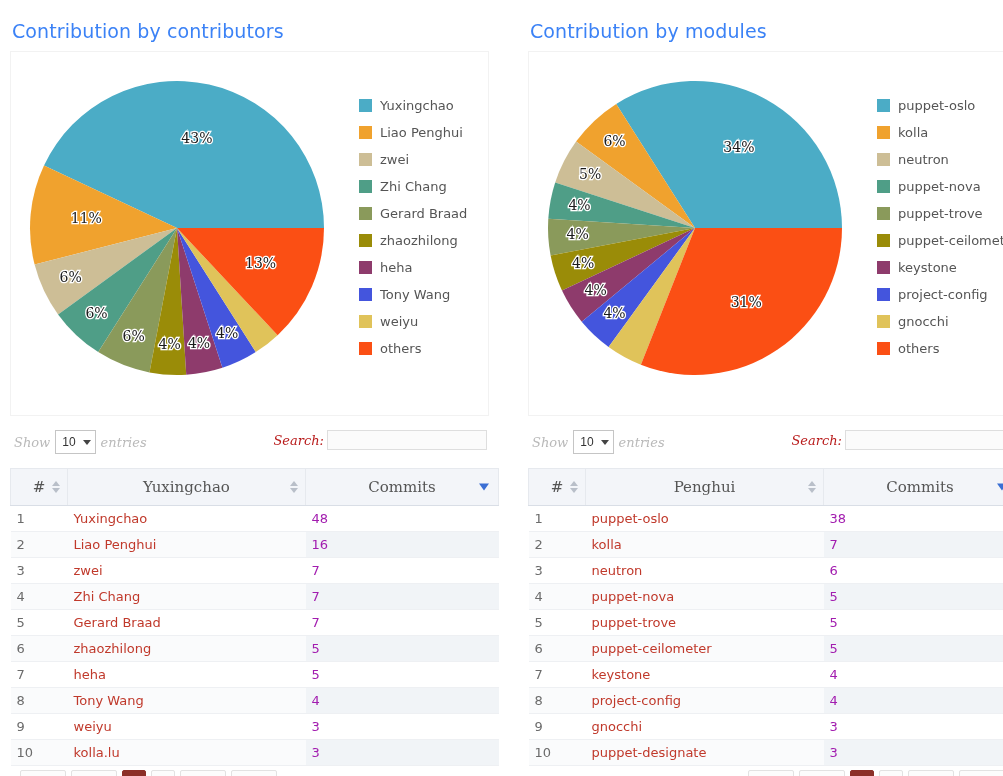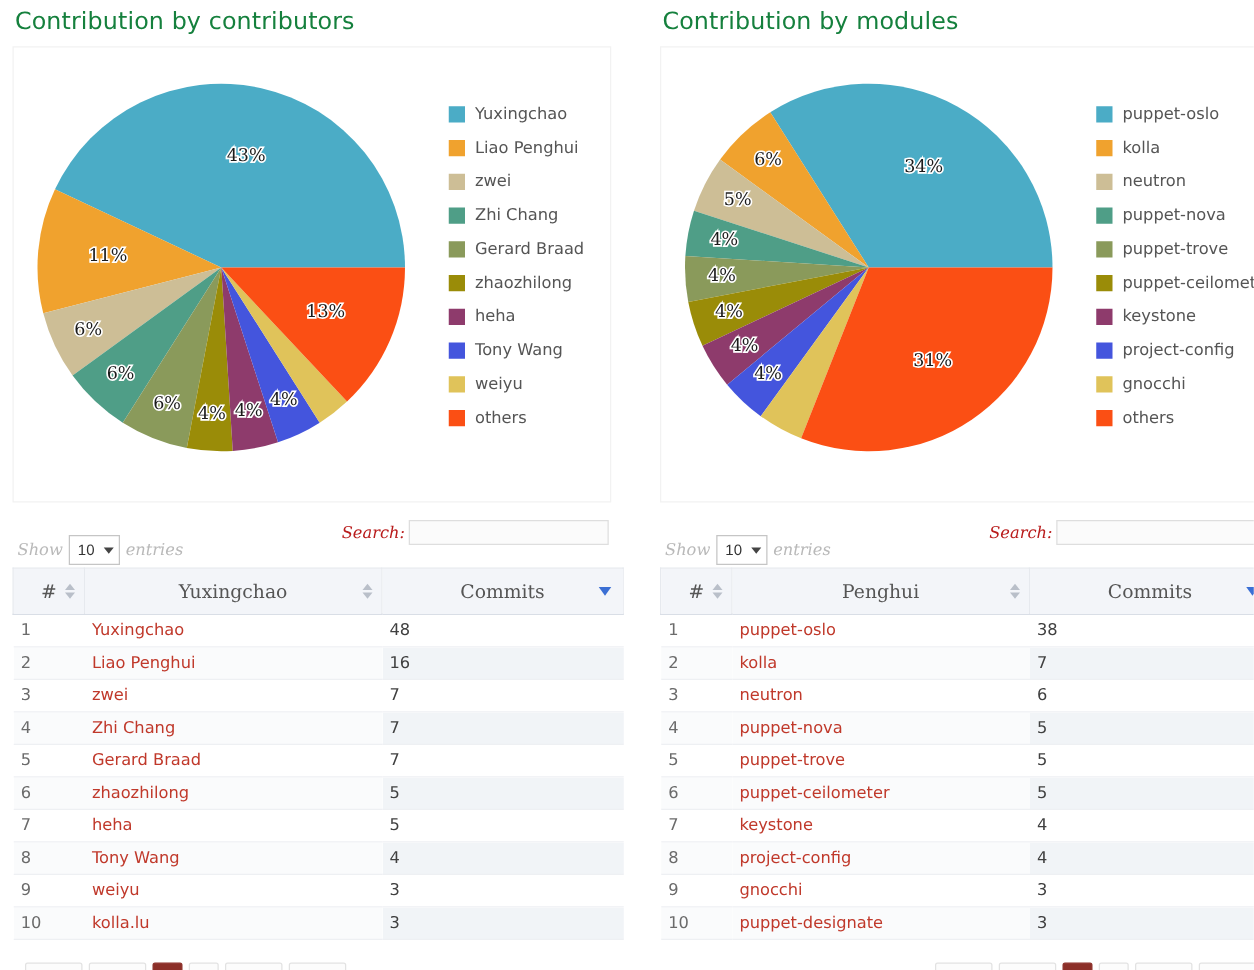--- a/index.html
+++ b/index.html
@@ -11,22 +11,22 @@
   }
   .page { position: relative; width: 1003px; height: 776px; }
 
   .panel { position: absolute; top: 0; width: 479px; }
   .panel-left  { left: 10px; }
   .panel-right { left: 528px; }
 
   .panel-title {
     font-family: "DejaVu Sans", sans-serif;
     font-size: 19px;
-    color: #15803d;
-    margin: 6px 0 0 2px;
+    color: #3b82f6;
+    margin: 20px 0 0 2px;
     letter-spacing: .1px;
     white-space: nowrap;
   }
 
   .chart-box {
     position: relative;
     margin-top: 9px;
     height: 365px;
     border: 1px solid #f2f2f2;
     background: #fff;
@@ -74,21 +74,21 @@
     position: relative;
     height: 34px;
     margin-top: 10px;
   }
   .dt-length {
     position: absolute; left: 4px; top: 4px;
     font-family: "DejaVu Serif", serif;
     font-style: italic;
     font-size: 13px;
     color: #b9b9b9;
-    display: flex; align-items: center; gap: 5px; margin-top: 12px;
+    display: flex; align-items: center; gap: 5px;
   }
   .dt-select {
     font-family: "Liberation Sans", sans-serif;
     font-style: normal;
     font-size: 12px;
     color: #333;
     border: 1px solid #c5c5c5;
     background: #fff;
     padding: 1px 4px 1px 6px;
     height: 20px;
@@ -171,21 +171,21 @@
     font-family: "DejaVu Sans", sans-serif;
     font-size: 13px;
     padding: 0 6px;
     border-bottom: 1px solid #eef0f3;
     vertical-align: middle;
     overflow: hidden;
     white-space: nowrap;
   }
   td.c-idx  { color: #6b6b6b; padding-left: 9px; }
   td.c-name { color: #c0392b; padding-left: 18px; }
-  td.c-num  { color: #404040; padding-left: 10px; margin-left: 46px; }
+  td.c-num  { color: #a21caf; padding-left: 10px; margin-left: 46px; }
   tr.odd  td { background: #ffffff; }
   tr.even td { background: #f1f4f7; }
   tr.even td.c-idx { background: #fafbfc; }
   tr.odd  td.c-idx { background: #ffffff; }
   tr.even td.c-name { background: #fafbfc; }
   tr.odd  td.c-name { background: #ffffff; }
 
   .dt-paging {
     position: absolute;
     right: 2px;

